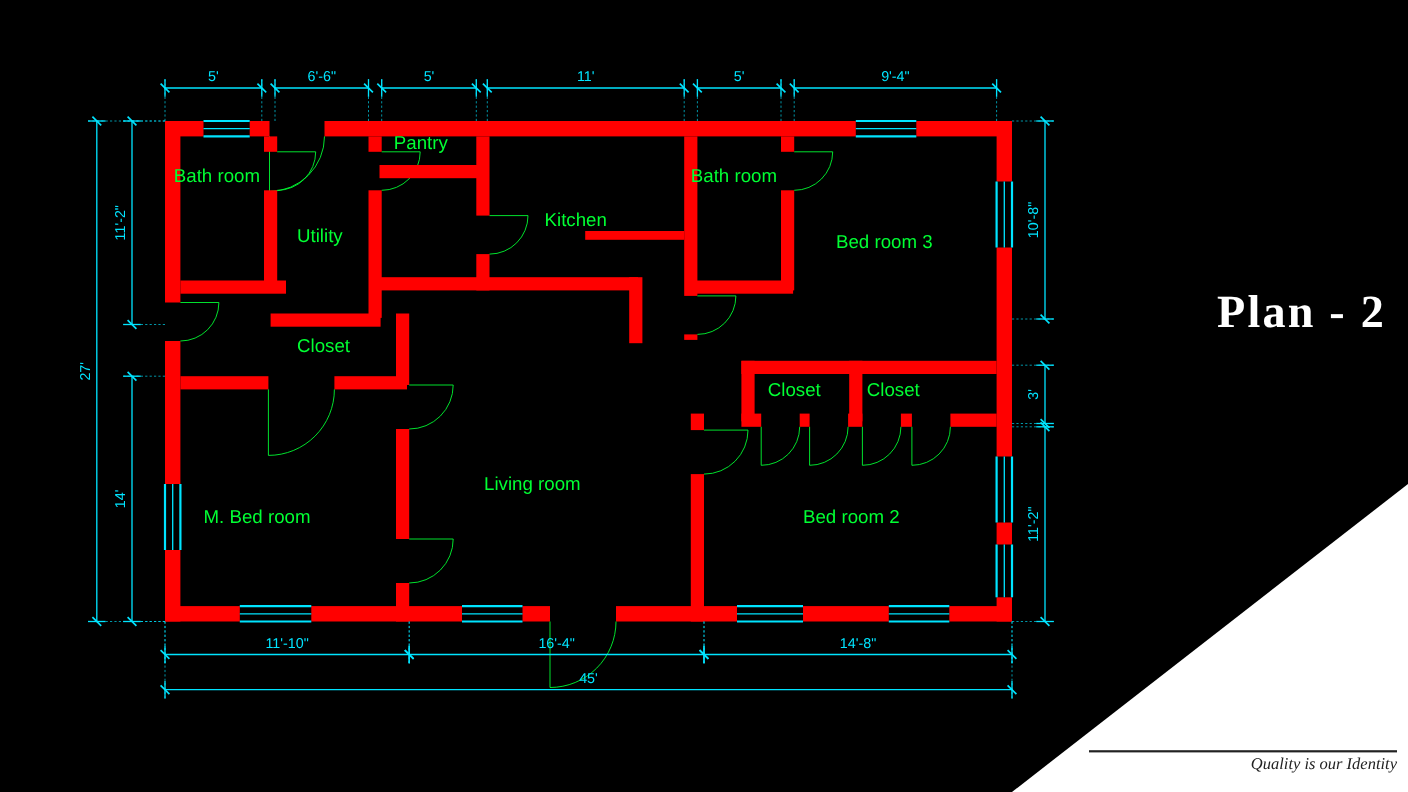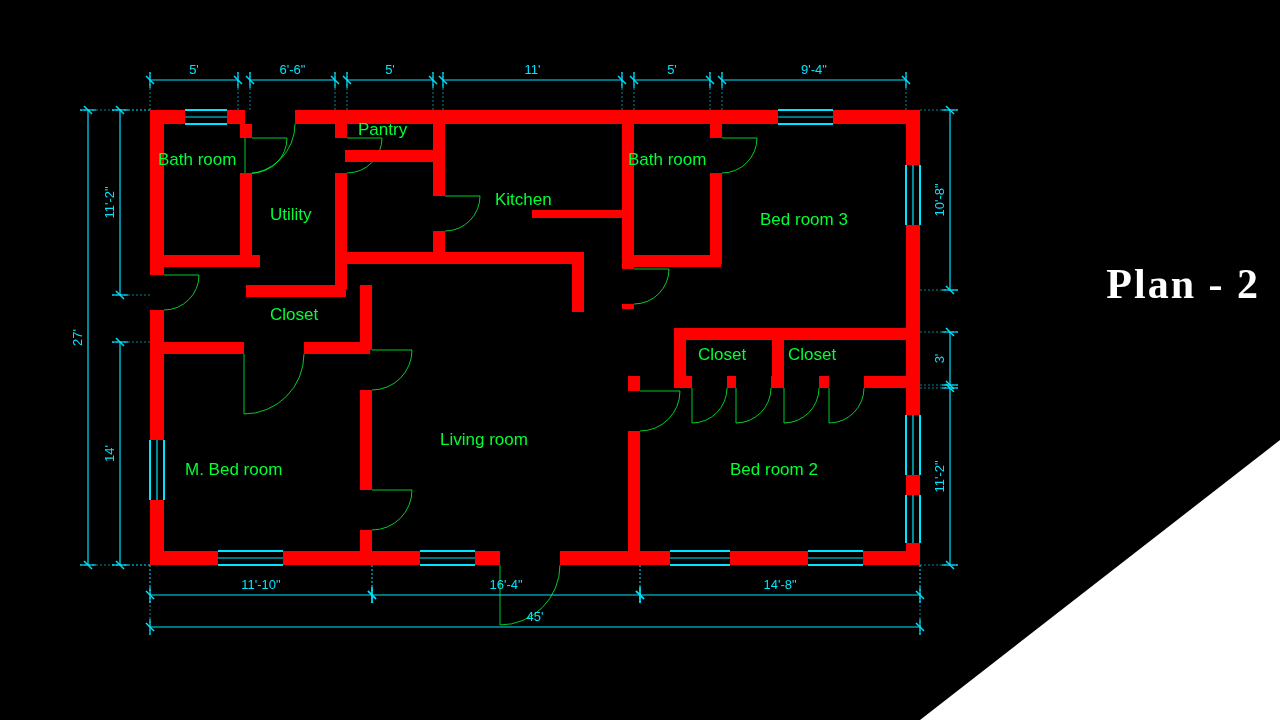--- a/index.html
+++ b/index.html
@@ -258,14 +258,15 @@
     <line x1="946" y1="561" x2="954" y2="569" stroke="#00e4ff" stroke-width="1.5"></line>
     <text x="944" y="476.5" fill="#00e4ff" font-size="13" text-anchor="middle" font-family="Arial" transform="rotate(-90 944 476.5)">11'-2"</text>
   </svg>
 
 <div class="side-title">Plan - 2</div>
 
 <div class="wedge"></div>
 <div class="wedge-overlay">
 
   <div class="jilt-block">
+    <div class="jilt-tag" style="color:#222; border-color:#222;">Quality is our Identity</div>
   </div>
 </div>
 
 </body></html>

